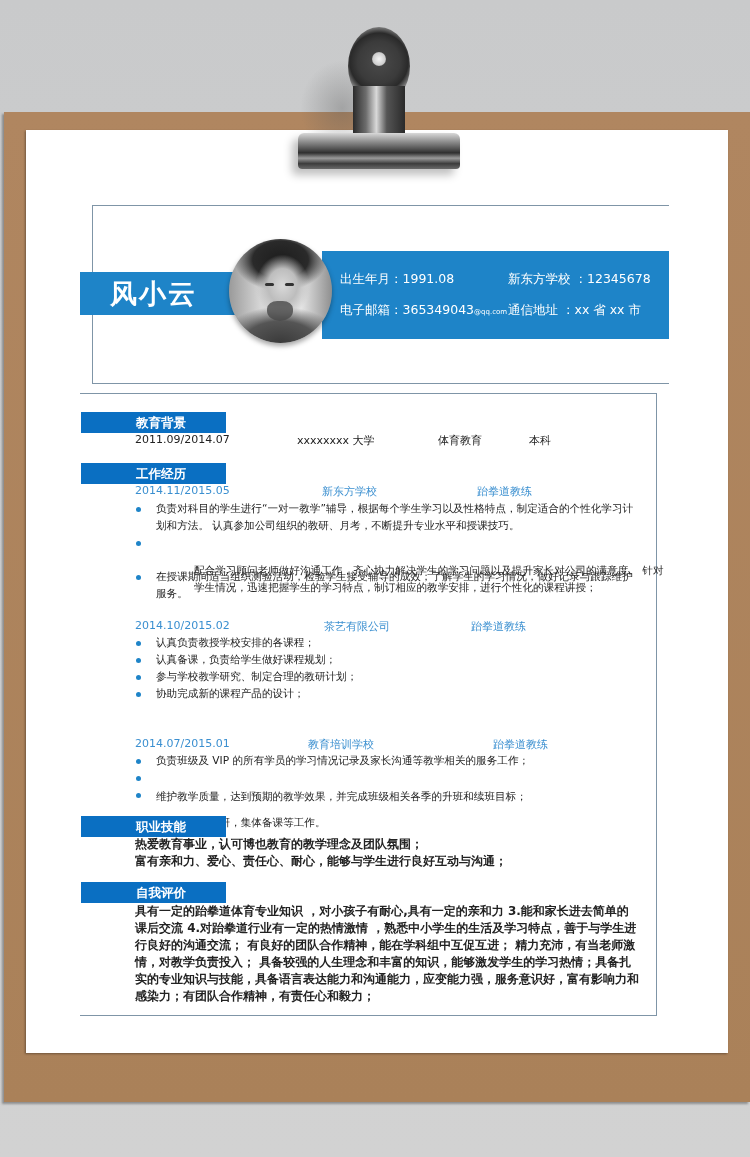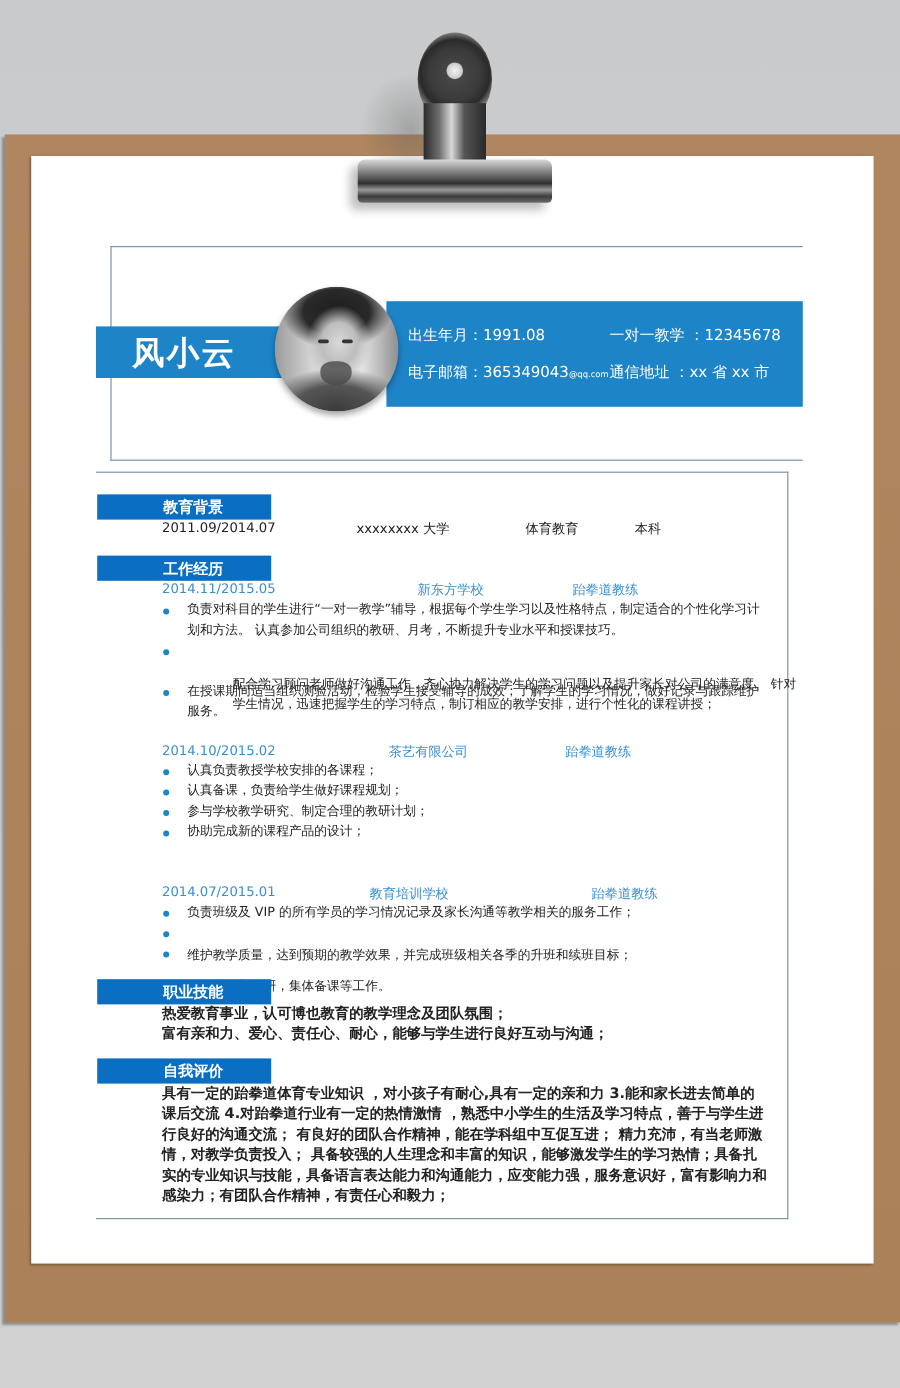--- a/index.html
+++ b/index.html
@@ -120,41 +120,41 @@
 <div class="photo">
   <div class="eye" style="left:36px;"></div>
   <div class="eye" style="left:56px;"></div>
   <div class="beard"></div>
 </div>
 
 <div class="info" style="left:340px; top:271px;">
   <span>出生年月：</span><span>1991.08</span>
 </div>
 <div class="info" style="left:508px; top:271px;">
-  <span>一对一教学 ：</span><span>12345678</span>
+  <span>新东方学校 ：</span><span>12345678</span>
 </div>
 <div class="info" style="left:340px; top:302px;">
   <span>电子邮箱：</span><span>365349043</span><span class="small">@qq.com</span>
 </div>
 <div class="info" style="left:508px; top:302px;">
   <span>通信地址 ：</span><span>xx 省 xx 市</span>
 </div>
 
 <div class="body-frame"></div>
 
 <div class="sec-bar" style="top:412px;">教育背景</div>
 <div class="t" style="left:135px; top:433px;">2011.09/2014.07</div>
 <div class="t" style="left:297px; top:433px;text-align:right;">xxxxxxxx 大学</div>
 <div class="t" style="left:438px; top:433px;">体育教育</div>
 <div class="t" style="left:529px; top:433px;">本科</div>
 
 <div class="sec-bar" style="top:463px;">工作经历</div>
 
 <div class="t blue" style="left:135px; top:484px;">2014.11/2015.05</div>
-<div class="t blue" style="left:348px; top:484px;">新东方学校</div>
+<div class="t blue" style="left:322px; top:484px;">新东方学校</div>
 <div class="t blue" style="left:477px; top:484px;">跆拳道教练</div>
 <div class="dot" style="top:507px;"></div>
 <div class="bl" style="top:500px;">负责对科目的学生进行“一对一教学”辅导，根据每个学生学习以及性格特点，制定适合的个性化学习计划和方法。 认真参加公司组织的教研、月考，不断提升专业水平和授课技巧。</div>
 <div class="dot" style="top:541px;"></div>
 <div class="bl" style="top:562px;margin-left:38px;">配合学习顾问老师做好沟通工作，齐心协力解决学生的学习问题以及提升家长对公司的满意度。 针对学生情况，迅速把握学生的学习特点，制订相应的教学安排，进行个性化的课程讲授；</div>
 <div class="dot" style="top:575px;"></div>
 <div class="bl" style="top:568px;">在授课期间适当组织测验活动，检验学生接受辅导的成效；了解学生的学习情况，做好记录与跟踪维护服务。</div>
 
 <div class="t blue" style="left:135px; top:619px;">2014.10/2015.02</div>
 <div class="t blue" style="left:324px; top:619px;">茶艺有限公司</div>

